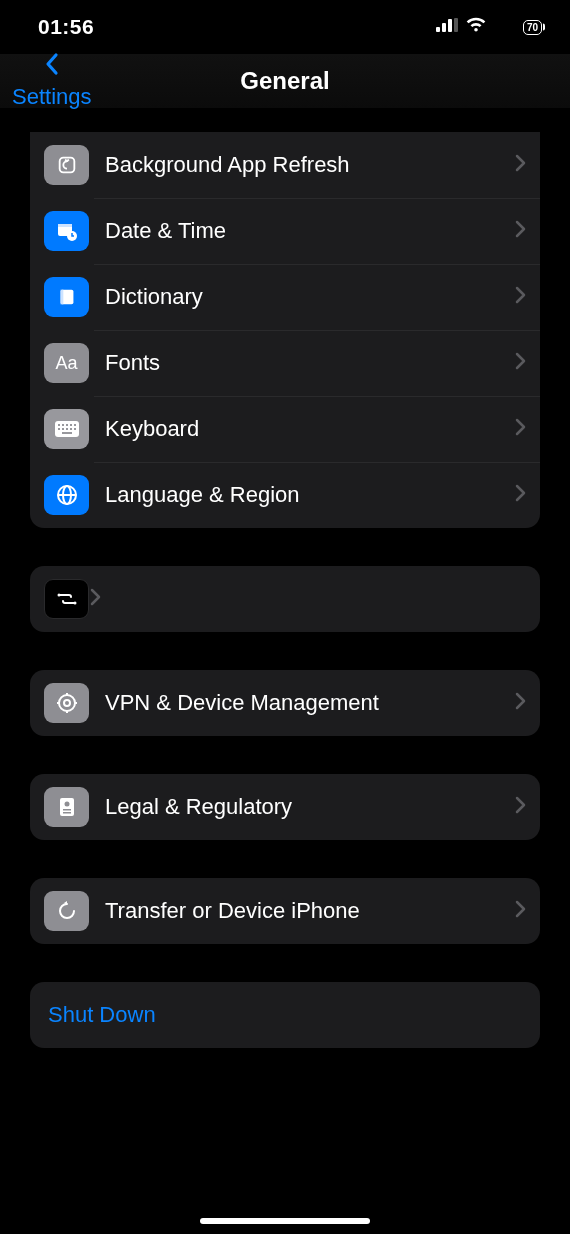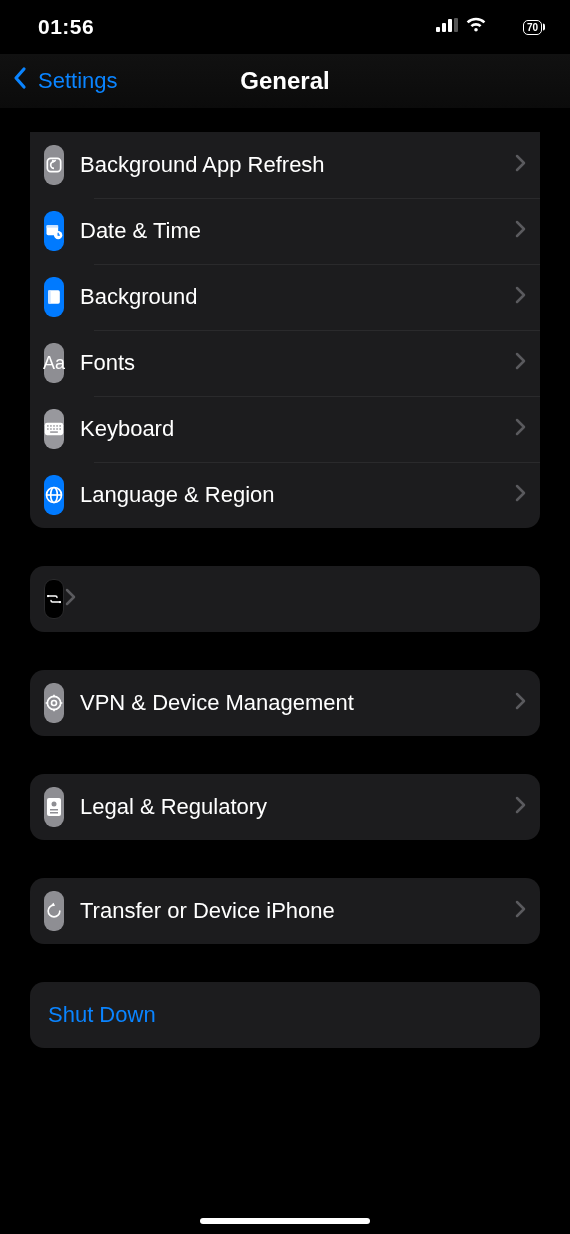--- a/index.html
+++ b/index.html
@@ -35,22 +35,22 @@
   
   .nav {
     height: 54px;
     display: flex;
     align-items: center;
     position: relative;
     padding: 0 12px;
     background: linear-gradient(#111,#0b0b0b);
   }
   .nav-back {
-    display: flex; align-items: center; gap: 10px;
-    color: #0a84ff; font-size: 22px;
+    display: flex; align-items: center; gap: 2px;
+    color: #0a84ff; font-size: 22px; flex-direction: column;
   }
   .nav-title {
     position: absolute; left: 50%; transform: translateX(-50%);
     font-size: 24px; font-weight: 600;
   }
   
   .content { padding: 0 30px 40px; }
   .group {
     background: #1c1c1e;
     border-radius: 14px;
@@ -66,21 +66,21 @@
     position: relative;
   }
   .row + .row::before {
     content: "";
     position: absolute;
     left: 64px; right: 0; top: 0;
     height: 1px;
     background: #2a2a2c;
   }
   .icon-box {
-    width: 20px; height: 40px;
+    width: 45px; height: 40px;
     border-radius: 9px;
     display: flex; align-items: center; justify-content: center;
     flex-shrink: 0;
   }
   .row-label {
     margin-left: 16px;
     font-size: 22px;
     flex: 1;
     color: #fff;
   }
@@ -176,21 +176,21 @@
     </div>
     <div class="row">
       <div class="icon-box ic-blue">
           <div class="ic-inner">
             <svg width="22" height="22" viewBox="0 0 24 24">
               <rect x="5" y="4" width="14" height="16" rx="2" fill="#fff"></rect>
               <rect x="5" y="4" width="3" height="16" fill="#cde3ff"></rect>
             </svg>
           </div>
         </div>
-      <div class="row-label">Background</div>
+      <div class="row-label">Dictionary</div>
       <span class="chev"><svg width="12" height="18" viewBox="0 0 12 18">
             <path d="M3 2l7 7-7 7" stroke="#5a5a5e" stroke-width="2.5" fill="none" stroke-linecap="round" stroke-linejoin="round"></path>
           </svg></span>
     </div>
     <div class="row">
       <div class="icon-box ic-gray">
           <div class="ic-inner" style="font-size:18px;font-weight:500;">Aa</div>
         </div>
       <div class="row-label">Fonts</div>
       <span class="chev"><svg width="12" height="18" viewBox="0 0 12 18">

